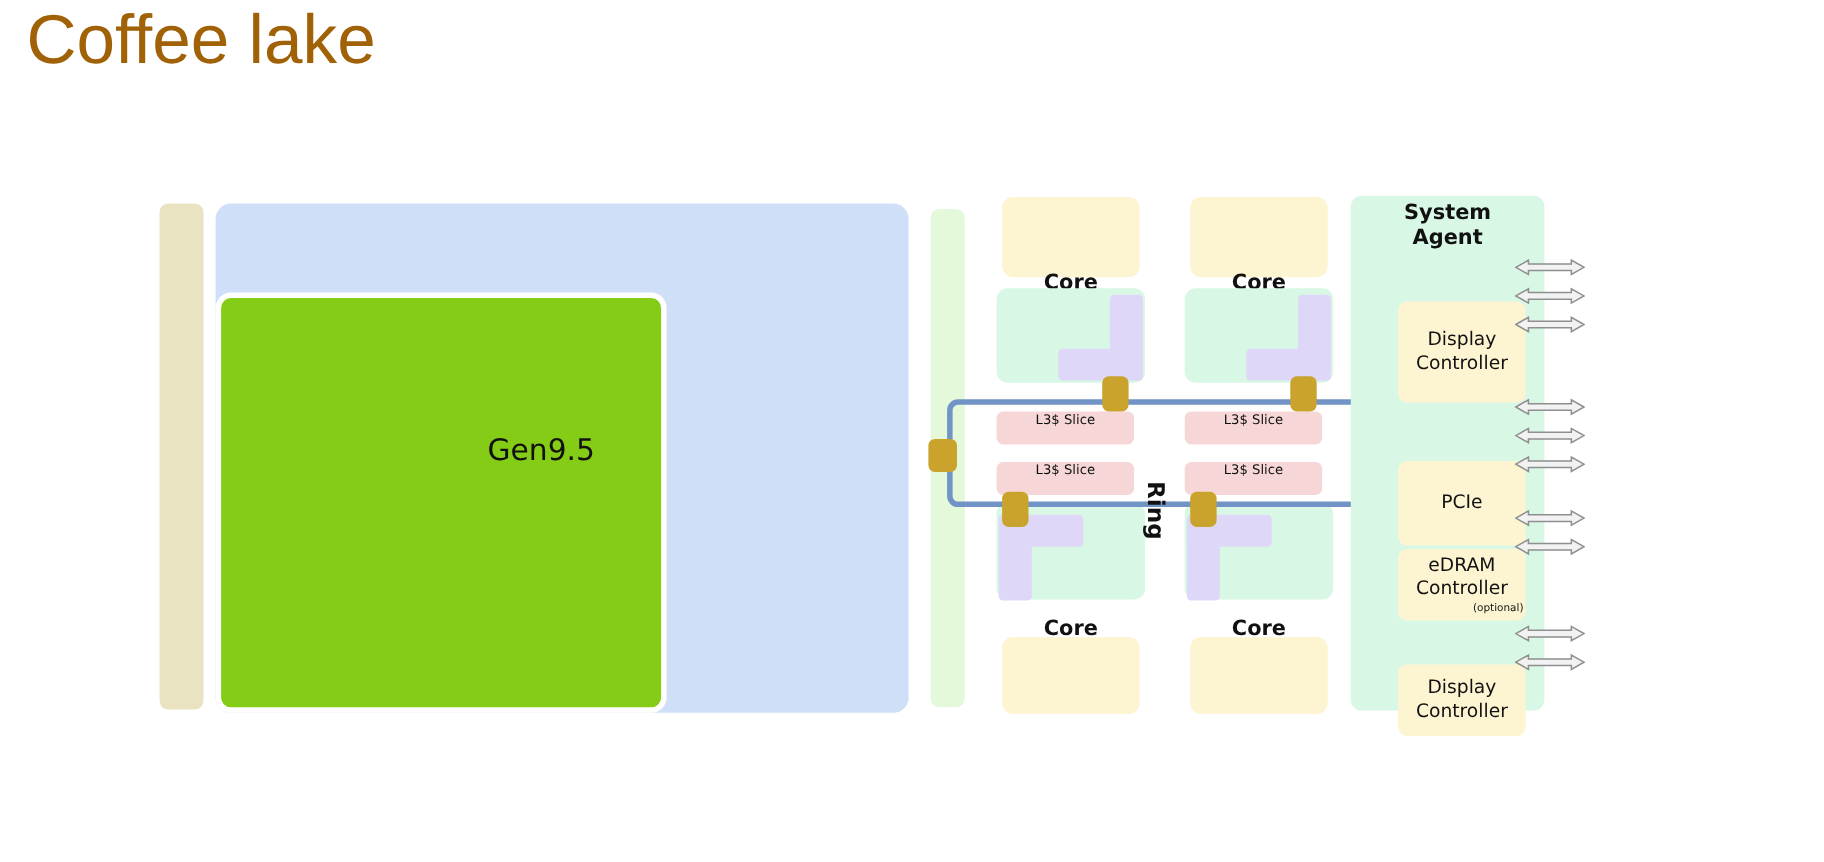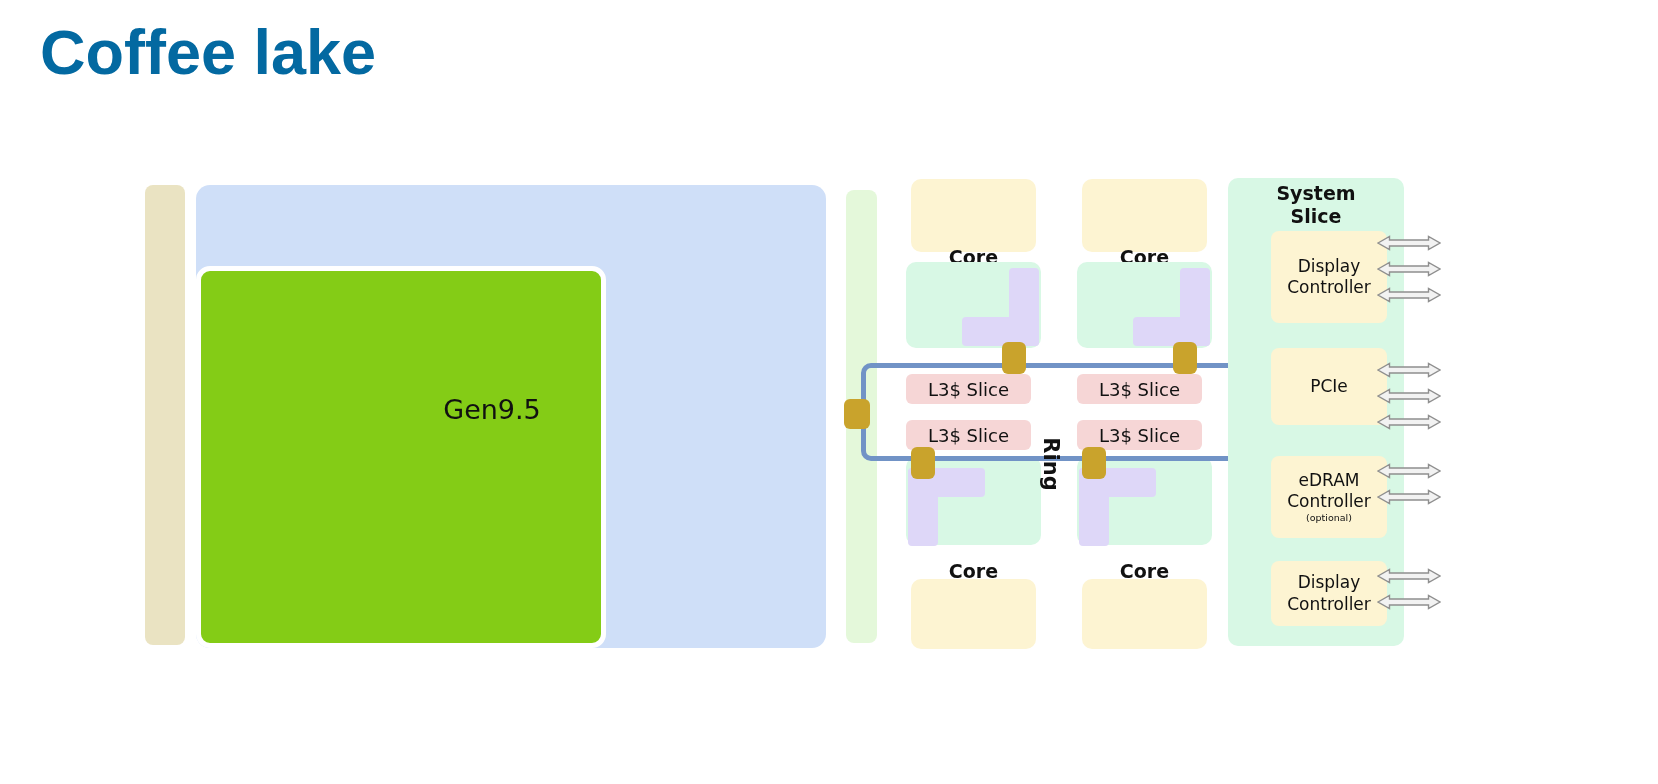--- a/index.html
+++ b/index.html
@@ -1,33 +1,33 @@
 <!DOCTYPE html>
 <html><head>
 <meta charset="utf-8">
 <style>
   html,body{margin:0;padding:0;background:#ffffff;width:1658px;height:784px;overflow:hidden;}
   .canvas{position:relative;width:1658px;height:784px;font-family:"DejaVu Sans",sans-serif;color:#111;}
   .abs{position:absolute;}
-  #title{position:absolute;left:24px;top:0px;margin:16px;font-family:"Liberation Sans",sans-serif;
-         font-weight:700;font-size:63px;color:#0369a1;}
+  #title{position:absolute;left:24px;top:0px;margin:0;font-family:"Liberation Sans",sans-serif;
+         font-weight:400;font-size:63px;color:#a16207;}
   .r4{border-radius:4px;}.r6{border-radius:6px;}.r8{border-radius:8px;}.r10{border-radius:10px;}.r14{border-radius:14px;}
   .tan{background:#eae3c2;}
   .blue{background:#cfdff8;}
   .pinkgpu{background:#84cc16;border:5px solid #ffffff;box-sizing:border-box;}
   .greenstrip{background:#e4f8da;}
   .cream{background:#fdf4d2;}
   .mint{background:#d8f8e5;}
   .purple{background:#ded7f8;}
-  .l3{background:#f6d6d6;display:flex;align-items:center;justify-content:center;font-size:18px;}
+  .l3{background:#f6d6d6;display:flex;align-items:flex-start;justify-content:center;font-size:12px;}
   .gold{background:#c9a32c;}
   .ring{border:5px solid #7193c6;box-sizing:border-box;background:transparent;}
   .corelabel{font-weight:bold;font-size:19px;text-align:center;}
   .ctrl{background:#fdf4d2;display:flex;flex-direction:column;align-items:center;justify-content:center;
-        text-align:center;font-size:17px;line-height:1.25;box-sizing:border-box;padding:2px;}
+        text-align:center;font-size:17px;line-height:1.25;box-sizing:border-box;padding:2px;margin-top:43px;}
   .note{font-size:9.5px;line-height:1.3;}
   .satitle{font-weight:bold;font-size:19px;text-align:center;line-height:1.2;}
   .ringlabel{font-weight:bold;font-size:21px;width:80px;text-align:center;
              transform:rotate(90deg);transform-origin:0 0;}
   .arrows{display:flex;flex-direction:column;gap:8px;}
   .genlabel{position:absolute;left:191px;top:123px;width:200px;text-align:center;font-size:27px;}
 </style>
 </head>
 <body>
 
@@ -84,29 +84,29 @@
   <div class="abs gold r6" style="left:844px;top:399px;width:26px;height:30px;"></div>
   <div class="abs gold r6" style="left:1234px;top:399px;width:26px;height:30px;"></div>
   <div class="abs gold r6" style="left:1002px;top:342px;width:24px;height:32px;"></div>
   <div class="abs gold r6" style="left:1173px;top:342px;width:24px;height:32px;"></div>
   <div class="abs gold r6" style="left:911px;top:447px;width:24px;height:32px;"></div>
   <div class="abs gold r6" style="left:1082px;top:447px;width:24px;height:32px;"></div>
 
   <div class="abs ringlabel" style="left:1063px;top:424px;">Ring</div>
 
   <div class="abs mint r10" style="left:1228px;top:178px;width:176px;height:468px;"></div>
-  <div class="abs satitle" style="left:1271px;top:182px;width:90px;">System Slice</div>
+  <div class="abs satitle" style="left:1271px;top:182px;width:90px;">System Agent</div>
 
   <div class="abs ctrl r8" style="left:1271px;top:231px;width:116px;height:92px;">
     <span>Display Controller</span>
   </div>
-  <div class="abs ctrl r8" style="left:1271px;top:348px;width:116px;height:77px;">
+  <div class="abs ctrl r8" style="left:1271px;top:376px;width:116px;height:77px;">
     <span>PCIe</span>
   </div>
-  <div class="abs ctrl r8" style="left:1271px;top:456px;width:116px;height:82px;">
+  <div class="abs ctrl r8" style="left:1271px;top:456px;width:116px;height:65px;align-items:flex-end;">
     <span>eDRAM Controller</span>
     <span class="note">(optional)</span>
   </div>
   <div class="abs ctrl r8" style="left:1271px;top:561px;width:116px;height:65px;">
     <span>Display Controller</span>
   </div>
 
   <div class="abs arrows" style="left:1377px;top:234px;">
     <svg width="64" height="18" viewBox="0 0 64 18">
         <polygon points="1,9 12.5,2.5 12.5,6 51.5,6 51.5,2.5 63,9 51.5,15.5 51.5,12 12.5,12 12.5,15.5" fill="#f2f2f2" stroke="#8f8f8f" stroke-width="1.4"></polygon>

